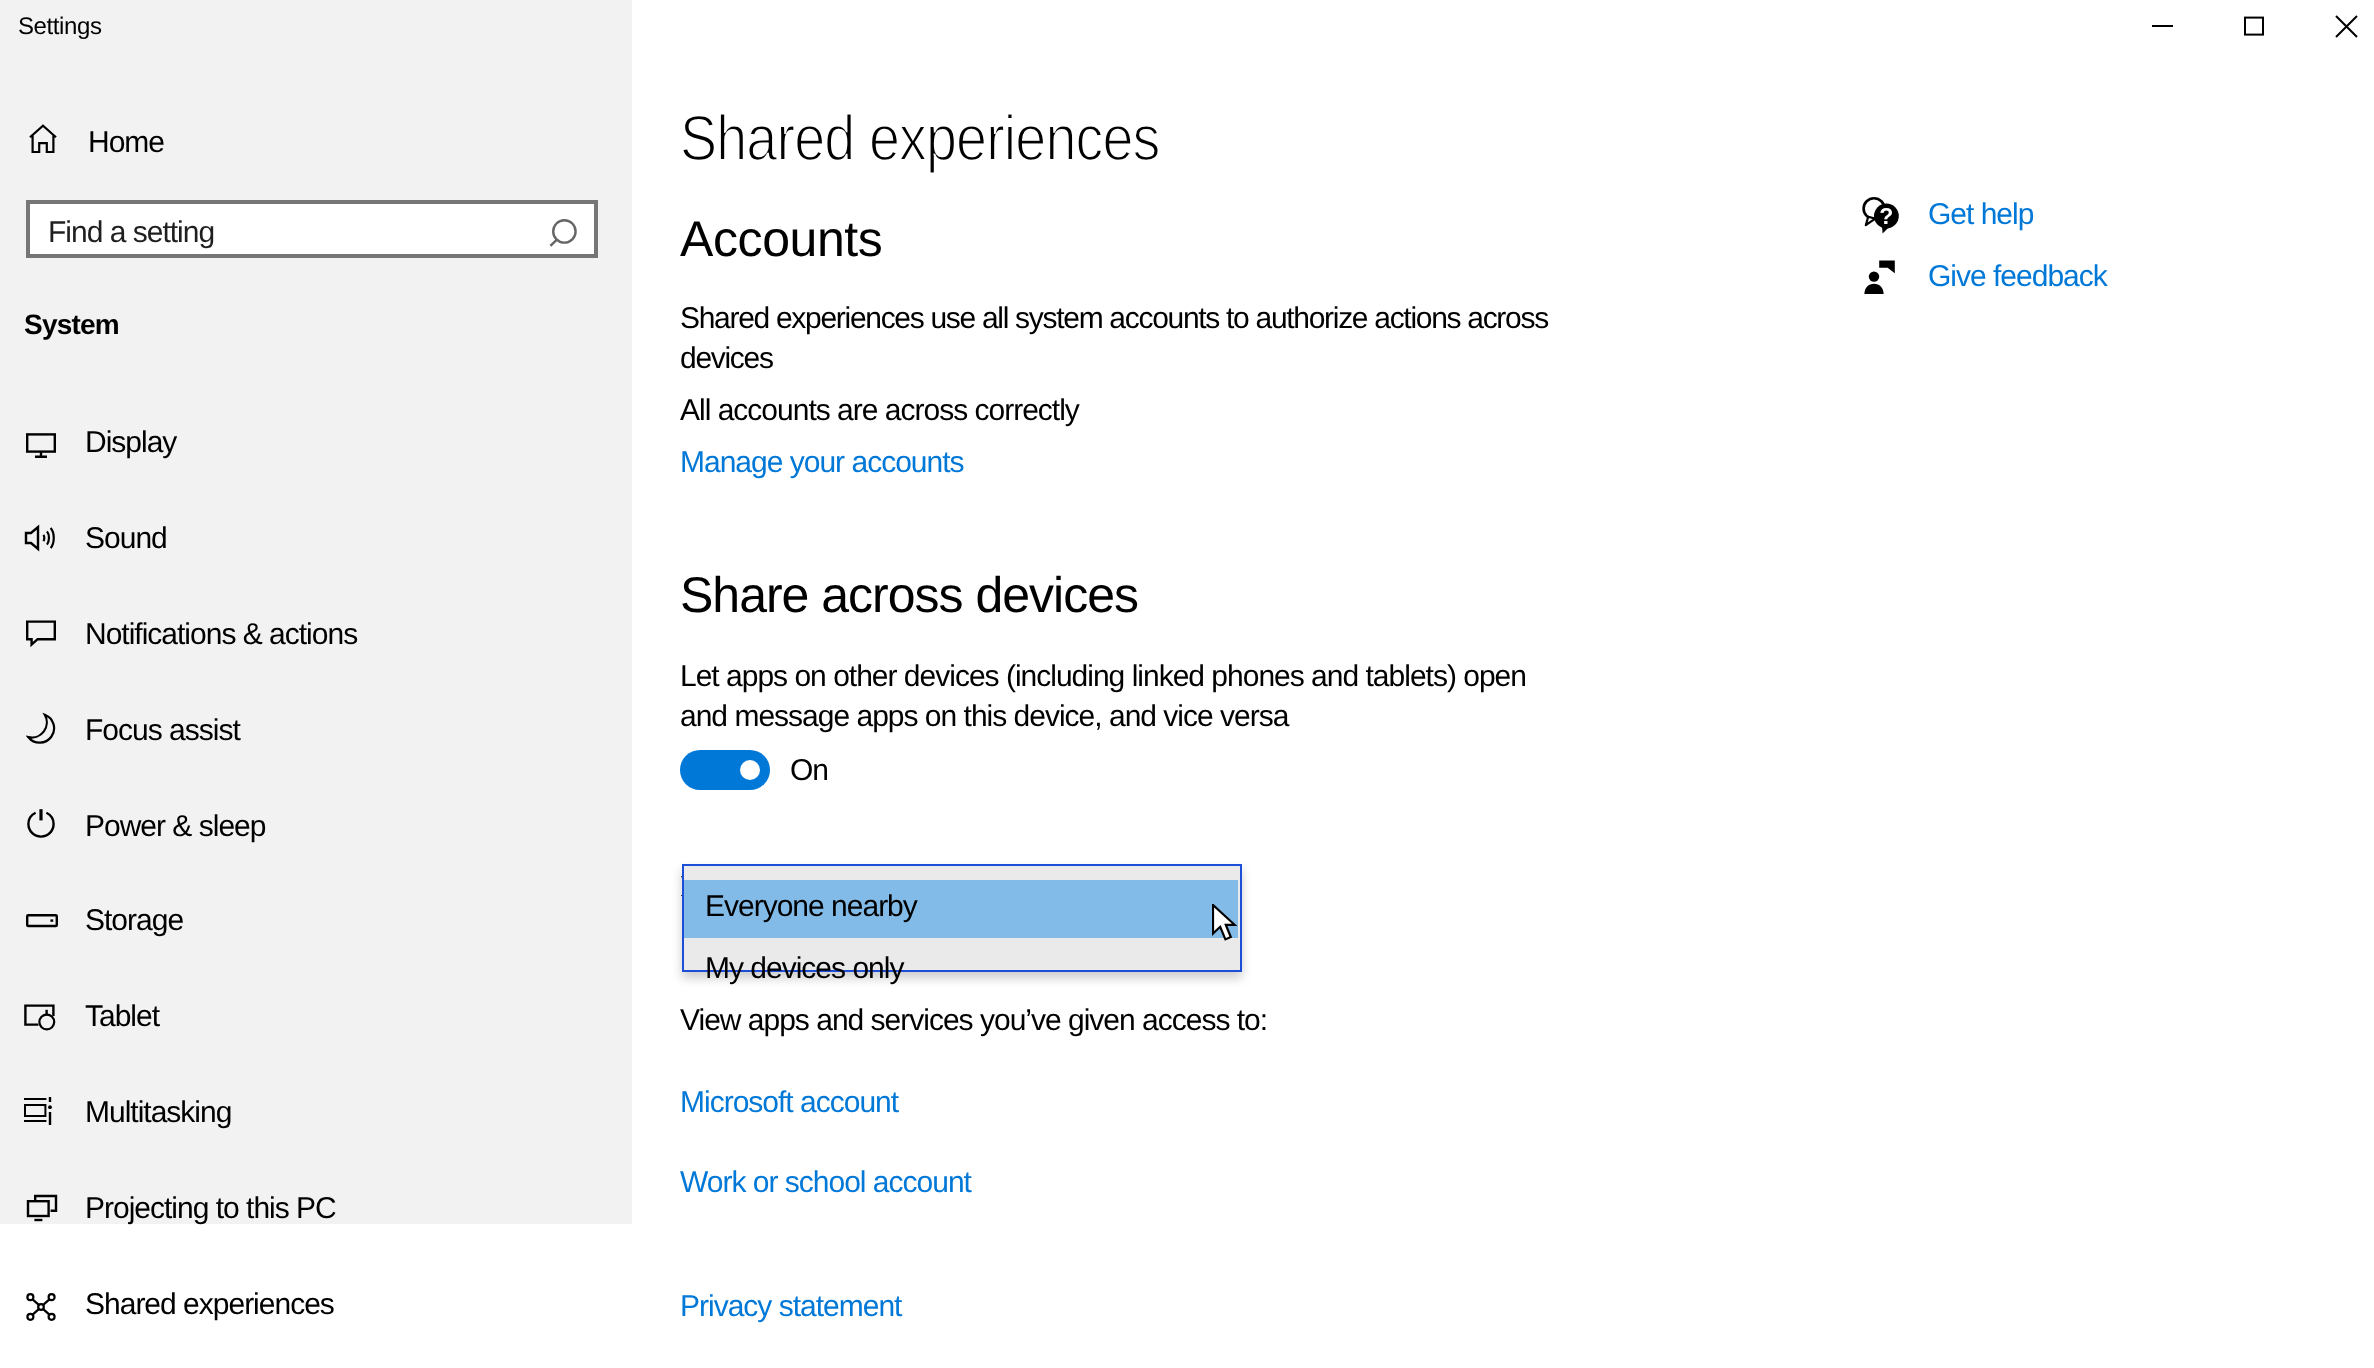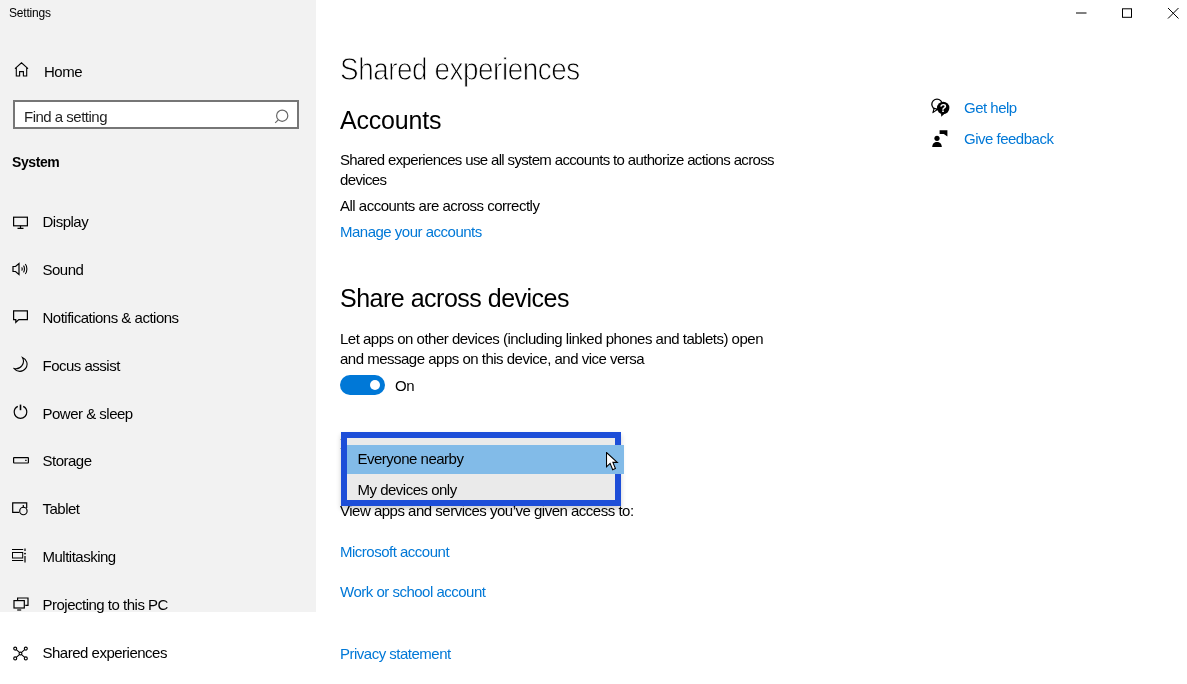--- a/index.html
+++ b/index.html
@@ -102,21 +102,21 @@
   <div class="abs h2" style="left:340px; top:283.5px; letter-spacing:-0.5px;">Share across devices</div>
   <div class="abs body15" style="left:340px; top:329px;">Let apps on other devices (including linked phones and tablets) open<br>and message apps on this device, and vice versa</div>
 
   <div class="abs" style="left:340px; top:375px; width:45px; height:20px; border-radius:10px; background:#0078d7;"></div>
   <div class="abs" style="left:369.5px; top:380px; width:10px; height:10px; border-radius:50%; background:#fff;"></div>
   <div class="abs body15" style="left:395px; top:376px;">On</div>
   <div class="abs body15" style="left:340px; top:434px;font-family:Liberation Serif, serif;">I can share or receive from</div>
 
   <div class="abs body15" style="left:340px; top:501px;">View apps and services you’ve given access to:</div>
 
-  <div class="abs" style="left:340.5px; top:432px; width:280px; height:74px; background:#eaeaea; border:6px solid #1d4ed8; box-shadow:0 3px 5px rgba(0,0,0,0.2); z-index:5;">
+  <div class="abs" style="left:340.5px; top:432px; width:280px; height:54px; background:#eaeaea; border:1px solid #1d4ed8; box-shadow:0 3px 5px rgba(0,0,0,0.2); z-index:5;">
     <div style="position:absolute; left:0.5px; top:7px; width:277px; height:29px; background:#82bbe8;"></div>
     <div class="body15" style="position:absolute; left:11px; top:11px;">Everyone nearby</div>
     <div class="body15" style="position:absolute; left:11px; top:42px;">My devices only</div>
   </div>
   <a class="abs body15" style="left:340px; top:542px;">Microsoft account</a>
   <a class="abs body15" style="left:340px; top:581.5px;">Work or school account</a>
   <a class="abs body15" style="left:340px; top:644px;">Privacy statement</a>
 </div>
 
 <div class="rightcol">

